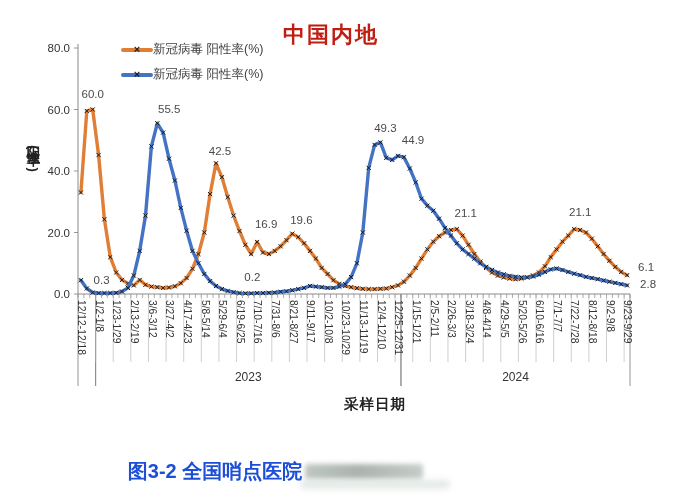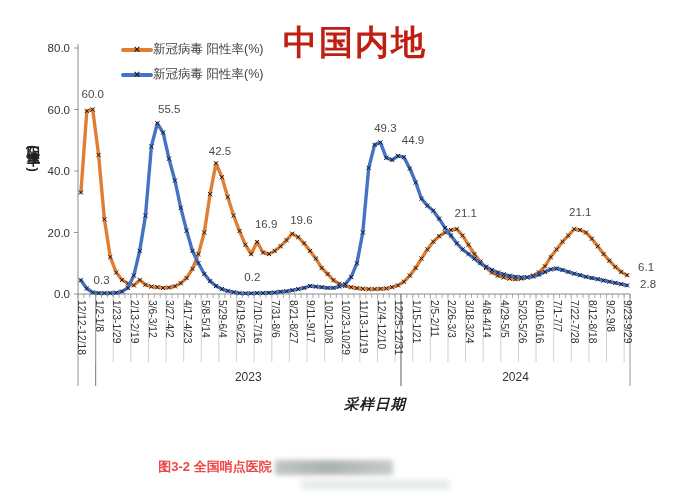--- a/index.html
+++ b/index.html
@@ -2,44 +2,44 @@
 <html><head>
 <meta charset="utf-8">
 <style>
   html,body{margin:0;padding:0;}
   body{
     width:673px;height:500px;position:relative;background:#ffffff;
     font-family:"Liberation Sans","DejaVu Sans",sans-serif;overflow:hidden;
   }
   .chart-title{
     position:absolute;left:283px;top:20px;
-    font-size:34px;font-weight:bold;color:#BF1E12;letter-spacing:2px;
+    font-size:22px;font-weight:bold;color:#BF1E12;letter-spacing:2px;
   }
   .legend{position:absolute;left:121px;top:41px;}
   .legend-row{display:flex;align-items:center;margin-bottom:8px;}
   .legline{width:32px;height:4px;border-radius:2px;position:relative;flex:0 0 auto;}
   .legx{
     position:absolute;left:50%;top:50%;transform:translate(-50%,-54%);
     font-size:11px;font-weight:bold;color:#1c1c1c;line-height:1;
   }
   .legend-label{margin-left:0;font-size:12.5px;color:#3f3f3f;white-space:nowrap;}
   .y-axis-title{
     position:absolute;left:24px;top:136px;
     writing-mode:vertical-rl;text-orientation:mixed;
     font-size:13.5px;font-weight:600;color:#222;letter-spacing:3px;
   }
   .x-axis-title{
     position:absolute;left:344px;top:395px;
-    font-size:14.5px;font-weight:bold;color:#222;letter-spacing:1px;font-style:italic;
+    font-size:14.5px;font-weight:bold;color:#222;letter-spacing:1px;
   }
   svg.chart-canvas{position:absolute;left:0;top:0;}
   .caption{
     position:absolute;left:0;top:458px;width:554px;
     display:flex;justify-content:center;align-items:center;
-    font-size:13px;font-weight:600;color:#ef4444;
+    font-size:20px;font-weight:600;color:#1d4ed8;
   }
   .caption-redaction{
     display:inline-block;width:118px;height:15px;margin:0 3px;border-radius:2px;
     background:linear-gradient(90deg,#aab4ae 0%,#8f9a94 45%,#b3bcb6 100%);
     filter:blur(2.5px);opacity:.75;
   }
   .watermark-smudge{
     position:absolute;left:300px;top:480px;width:150px;height:9px;
     background:#c9d4cd;filter:blur(3px);opacity:.5;border-radius:4px;
   }

